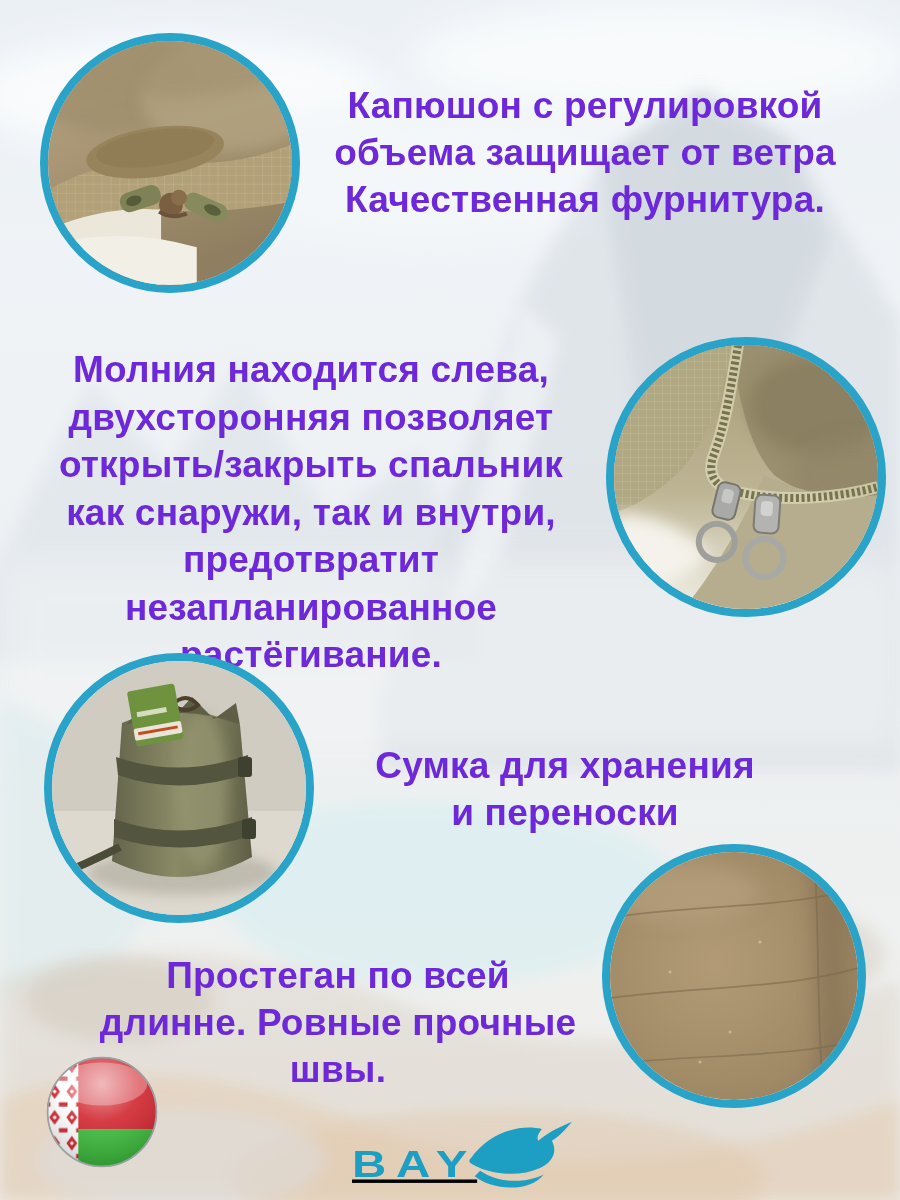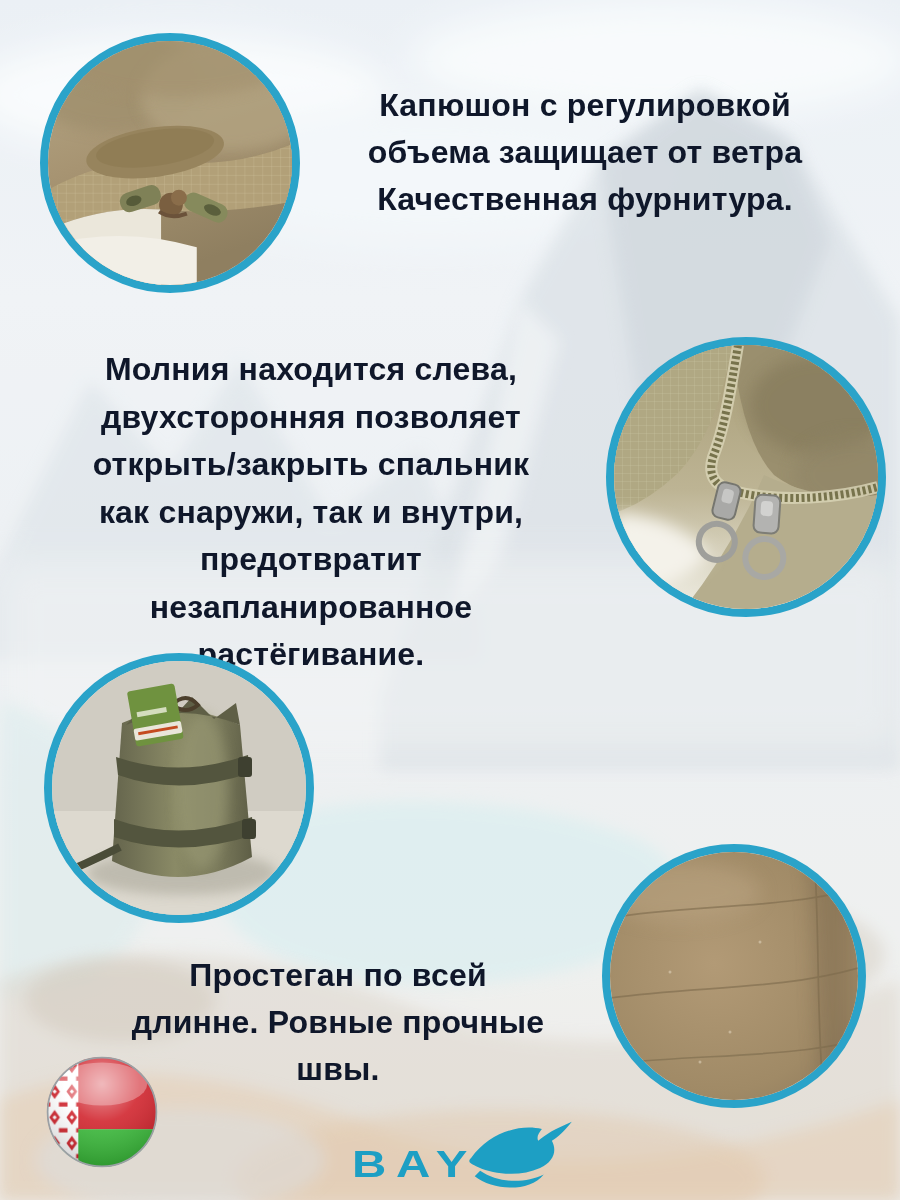--- a/index.html
+++ b/index.html
@@ -3,33 +3,33 @@
 <meta charset="utf-8">
 <style>
   html,body{margin:0;padding:0;background:#fff;}
   .page{position:relative;width:900px;height:1200px;overflow:hidden;
         font-family:"Liberation Sans",sans-serif;}
   .bg{position:absolute;left:0;top:0;}
   .photo-circle{position:absolute;border-radius:50%;border:8px solid #2aa3c9;
         overflow:hidden;box-sizing:border-box;background:#efece3;}
   .photo-circle svg{display:block;width:100%;height:100%;}
   .feature-text{position:absolute;white-space:pre-line;text-align:center;
-        color:#0f172a;font-weight:bold;font-size:32px;line-height:47px;
+        color:#6d28d9;font-weight:bold;font-size:37px;line-height:47px;
         letter-spacing:0.2px;}
   .c-hood{left:40px;top:33px;width:260px;height:260px;}
   .c-zip{left:606px;top:337px;width:280px;height:280px;}
   .c-bag{left:44px;top:653px;width:270px;height:270px;}
   .c-fab{left:602px;top:844px;width:264px;height:264px;}
   .t-hood{left:282px;top:82px;width:606px;}
   .t-zip{left:0px;top:303px;width:622px;line-height:47.5px;margin-top:43px;}
   .t-bag{left:320px;top:742px;width:490px;}
   .t-stitch{left:48px;top:952px;width:580px;}
   .flag-badge{position:absolute;left:46px;top:1056px;width:112px;height:112px;}
   .flag-badge svg{display:block;width:100%;height:100%;}
-  .logo{position:absolute;left:352px;top:1128px;display:flex;align-items:center;}
+  .logo{position:absolute;left:352px;top:1128px;display:flex;align-items:center;text-decoration:underline;}
   .logo-text{color:#1d9fc4;font-weight:bold;font-size:44px;letter-spacing:9px;
         transform:scaleX(1.08) scaleY(0.86);transform-origin:left center;}
   .logo-bird{width:118px;height:82px;margin-left:-6px;margin-top:-10px;}
 </style>
 </head>
 <body>
 
 <div class="page">
 
   <svg class="bg" width="900" height="1200" viewBox="0 0 900 1200">
@@ -184,20 +184,22 @@
         <rect x="84" y="68" width="40" height="3" fill="#c44b1f"></rect>
       </g>
       <path d="M64,96 Q 128,118 196,94 L 198,112 Q 128,136 66,114 Z" fill="#53553e"></path>
       <path d="M62,158 Q 128,182 200,156 L 202,174 Q 128,198 62,176 Z" fill="#53553e"></path>
       <rect x="186" y="96" width="14" height="20" rx="3" fill="#3e4030"></rect>
       <rect x="190" y="158" width="14" height="20" rx="3" fill="#3e4030"></rect>
       <path d="M68,186 C 40,200 22,208 2,216" stroke="#4a4c38" stroke-width="8" fill="none"></path>
     </svg>
   </div>
 
+  <div class="feature-text t-bag">Сумка для хранения
+и переноски</div>
 
   <div class="feature-text t-stitch">Простеган по всей
 длинне. Ровные прочные
 швы.</div>
 
   <div class="photo-circle c-fab">
     <svg viewBox="0 0 248 248">
       <defs>
         <radialGradient id="fg" cx="0.42" cy="0.45" r="0.8">
           <stop offset="0" stop-color="#b29a76"></stop>

